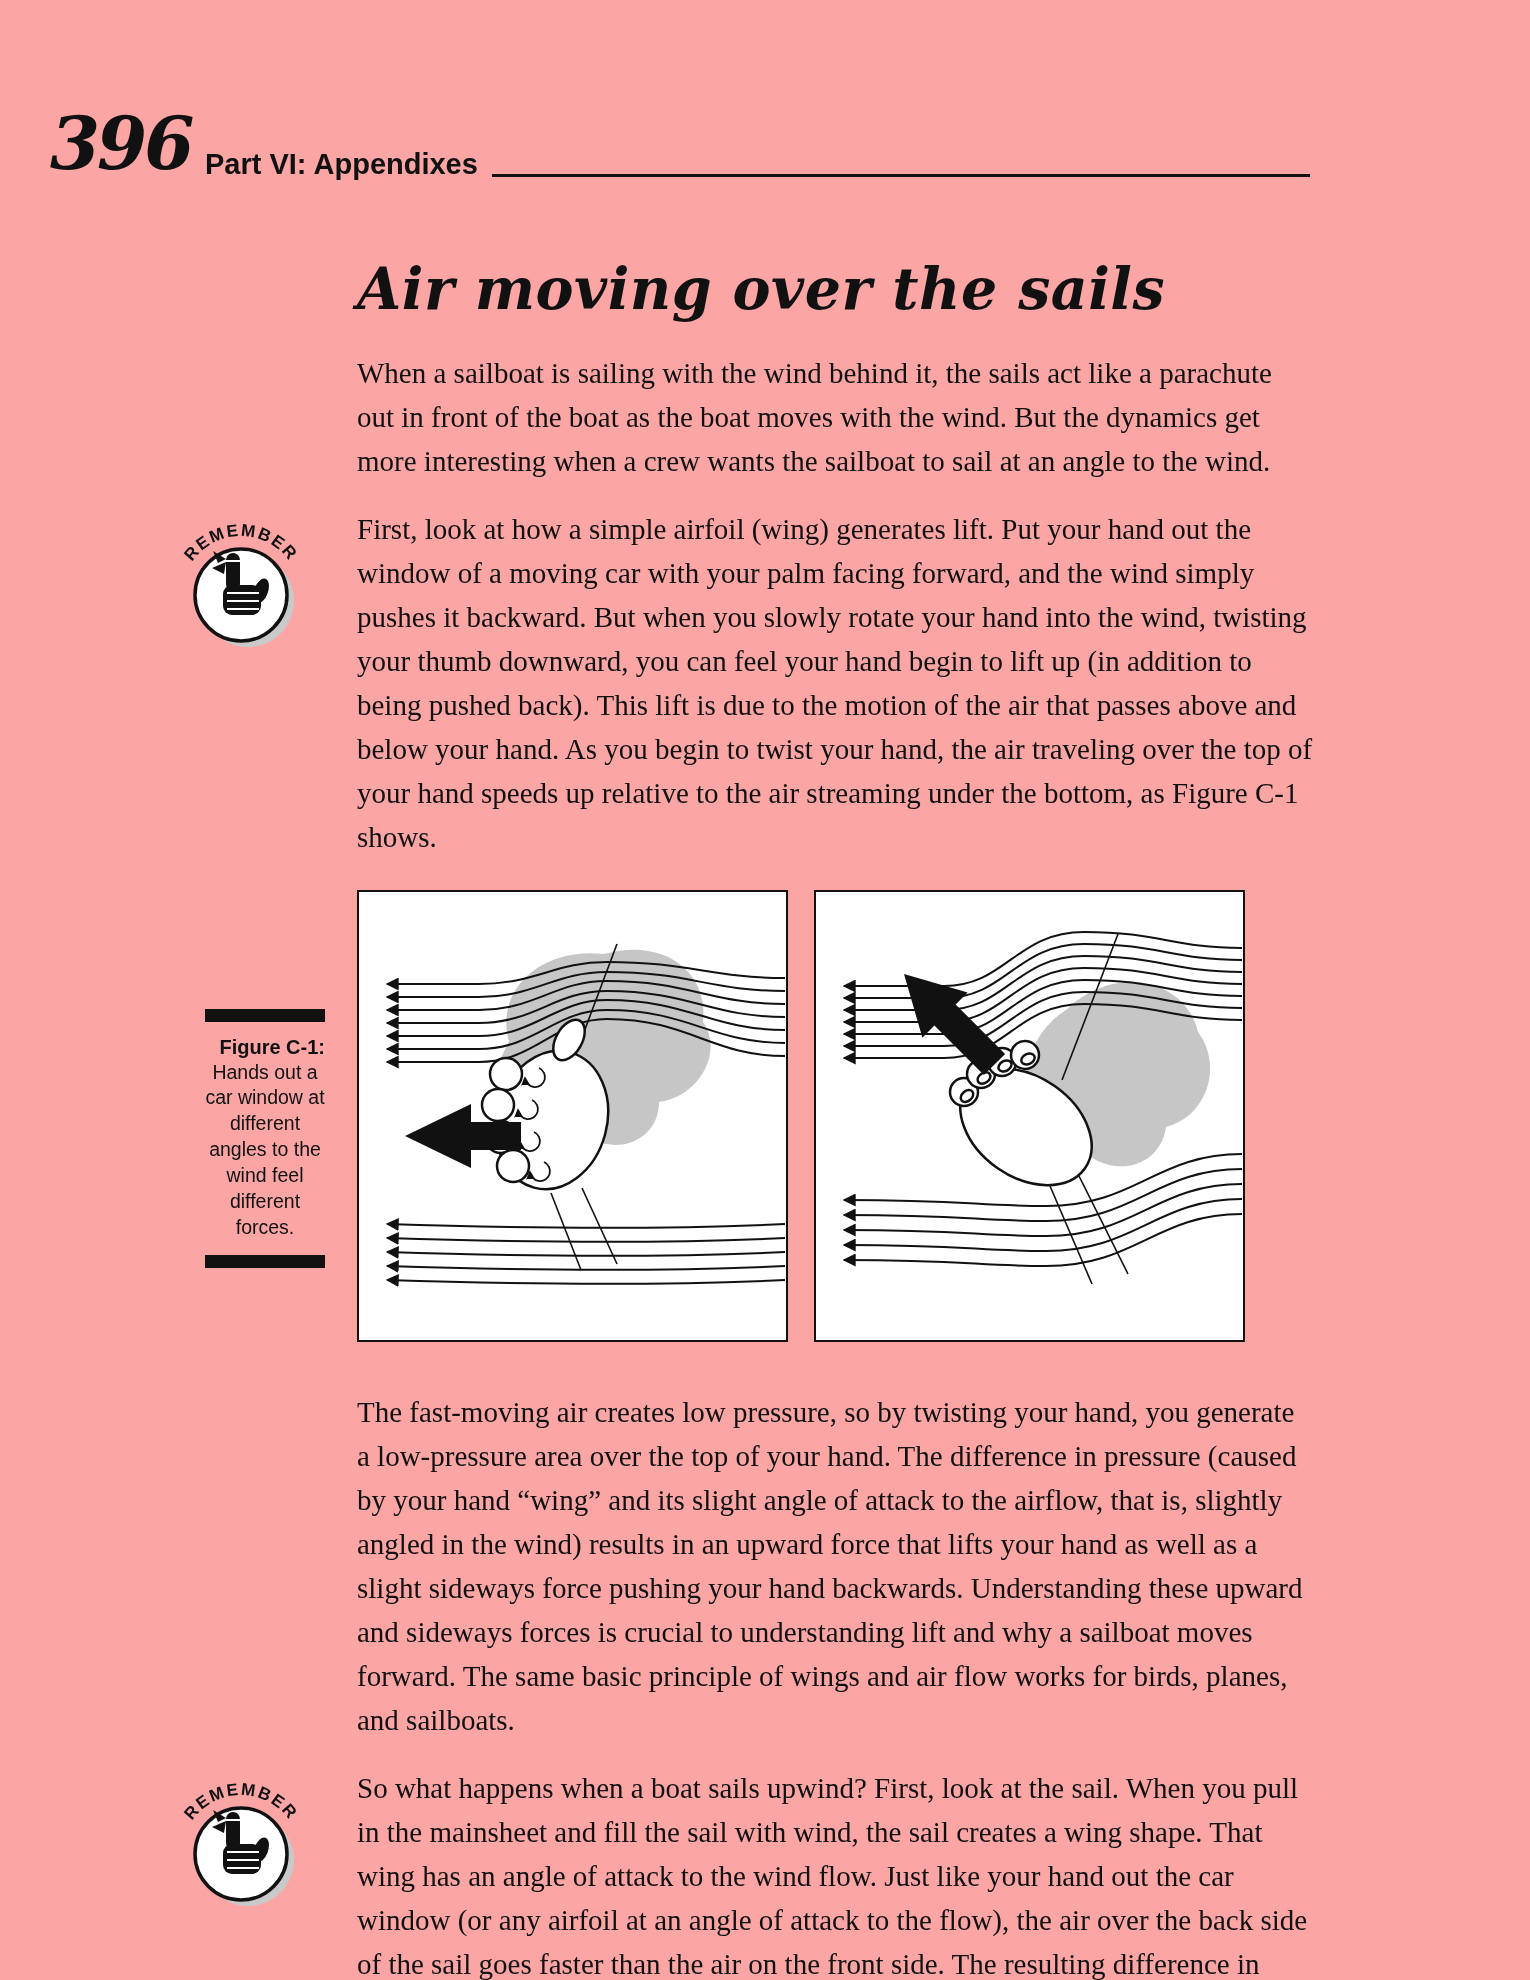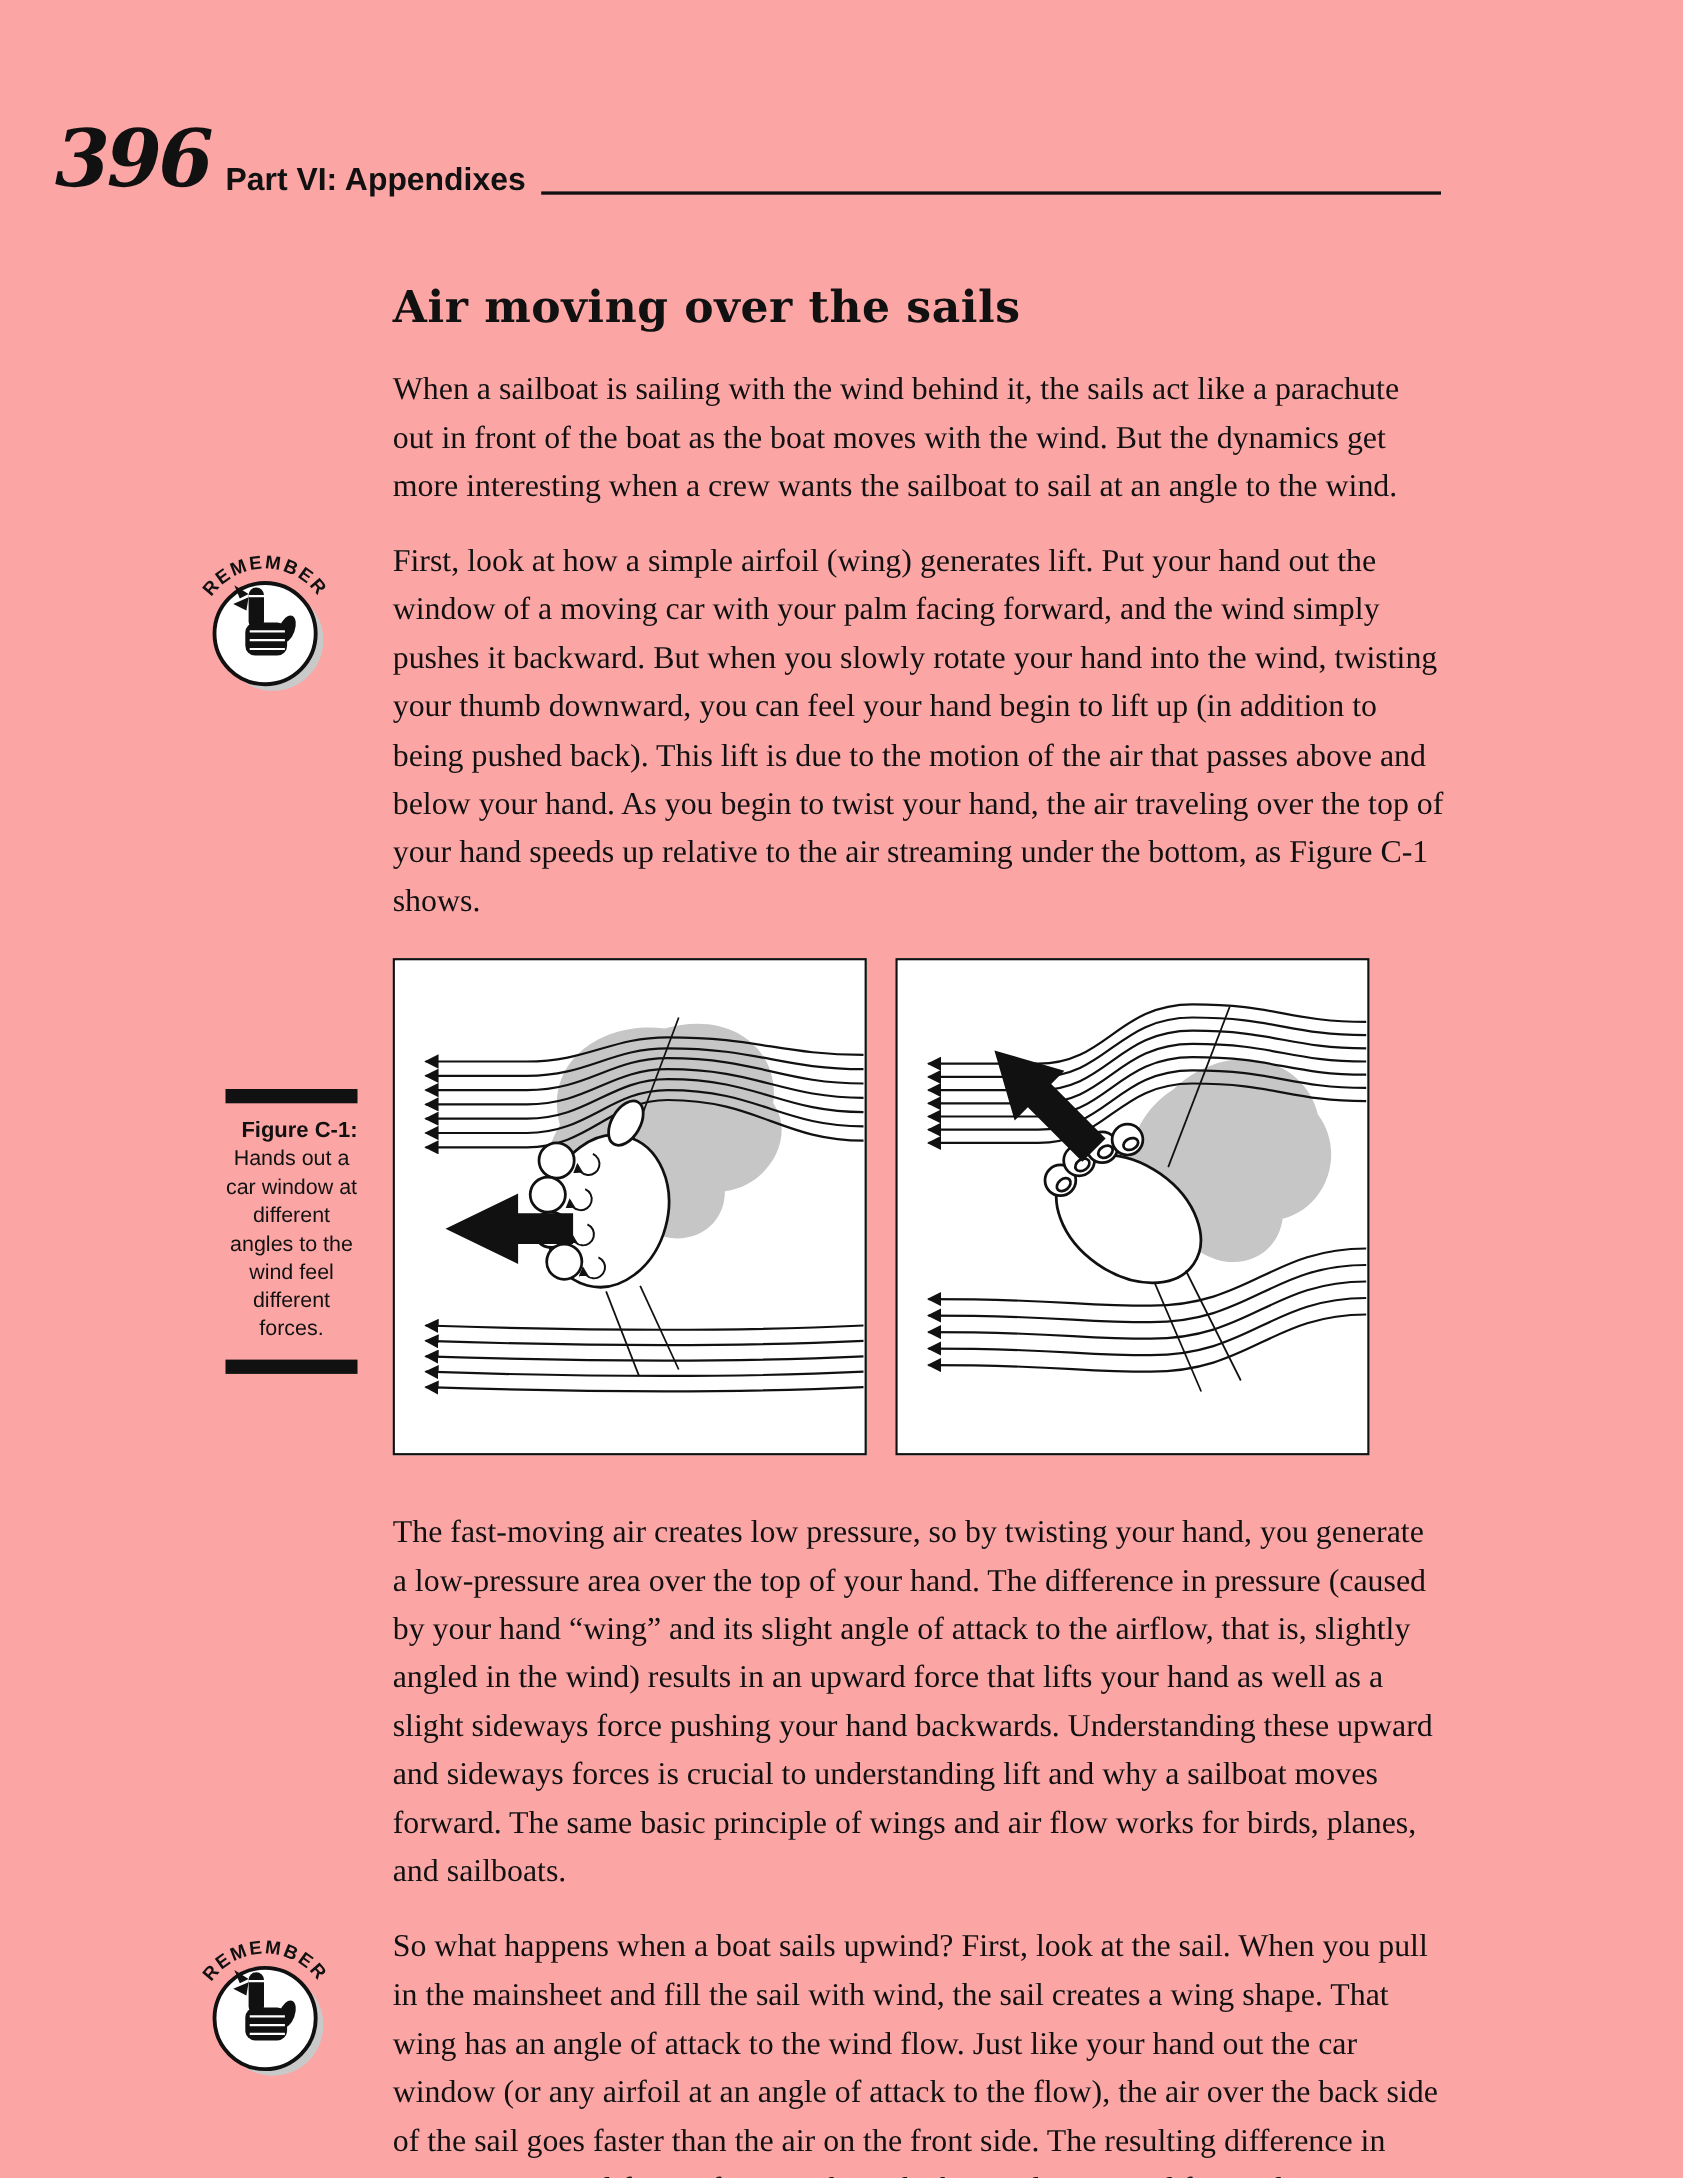--- a/index.html
+++ b/index.html
@@ -25,22 +25,22 @@
   .part-title {
     font-family:"Liberation Sans", sans-serif;
     font-weight:bold; font-size:29px; white-space:nowrap;
   }
   .head-rule { flex:1; border-bottom:3.5px solid #111; margin-left:14px; margin-bottom:4px; }
 
   
   .content { position:absolute; left:357px; top:258px; width:956px; }
   .heading {
     font-family:"DejaVu Serif", serif;
-    font-weight:bold;
-    font-size:40px; line-height:1.1; margin-bottom:30px; letter-spacing:0.5px;
+    font-style:italic; font-weight:bold;
+    font-size:57px; line-height:1.1; margin-bottom:30px; letter-spacing:0.5px;
   }
   .para {
     font-size:29px; line-height:1.52; margin-bottom:24px; text-align:left;
   }
   .para .ital { }
   .with-icon { position:relative; }
 
   
   .remember { position:absolute; left:-192px; top:-16px; width:152px; height:162px; }
   .arc-text {

